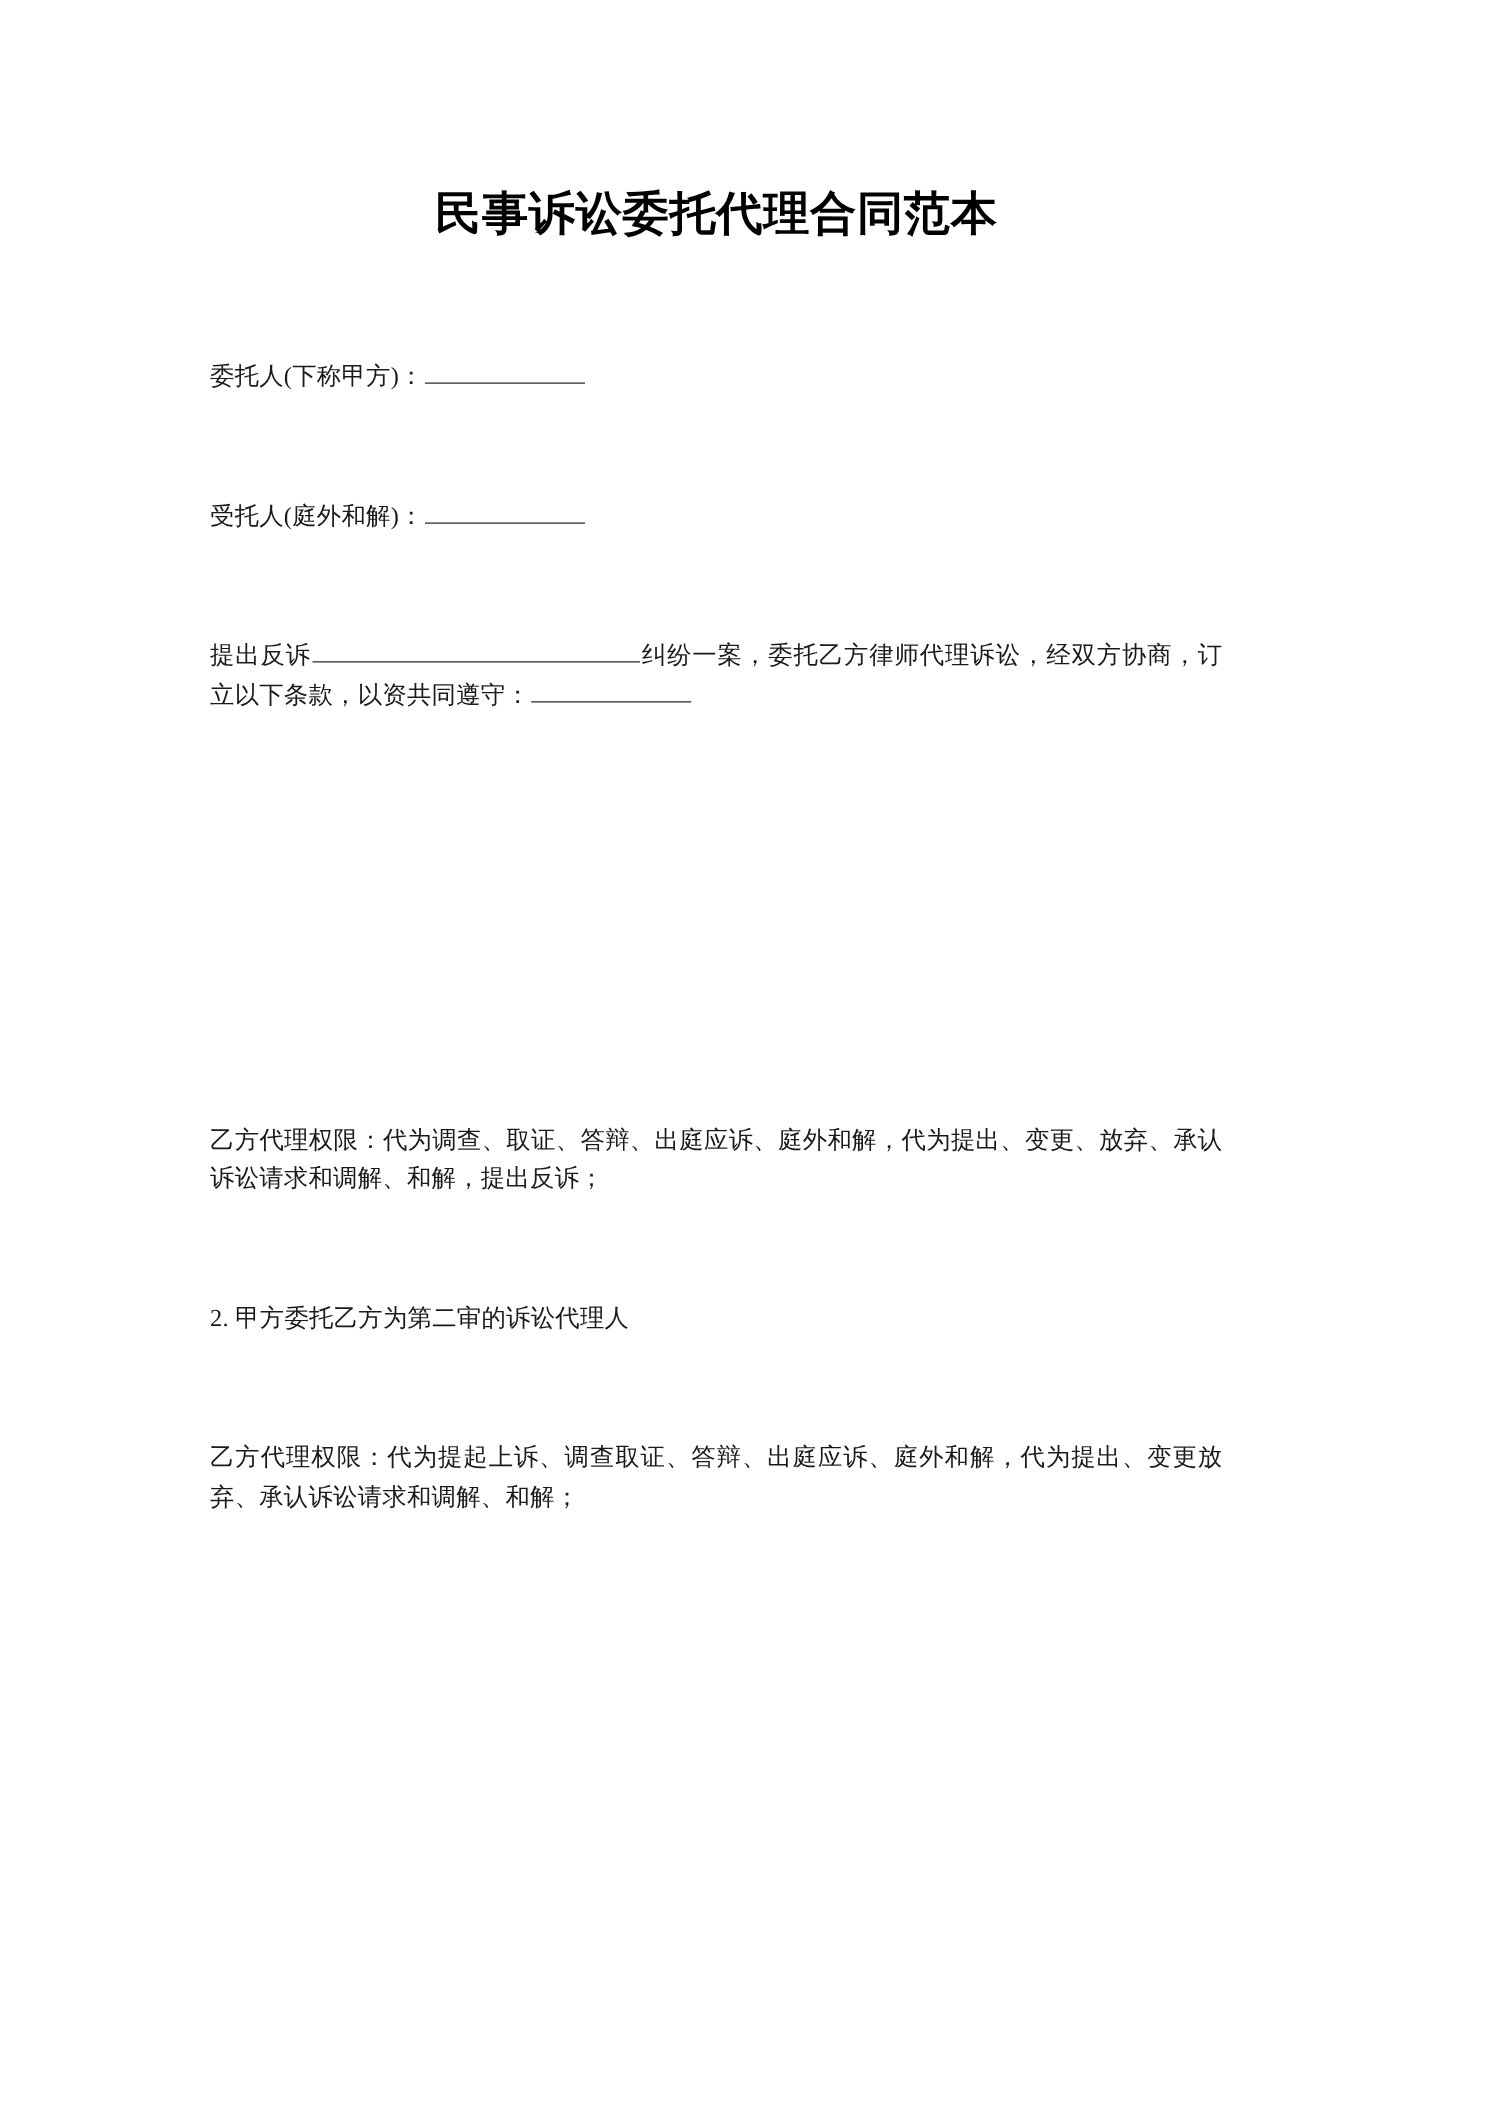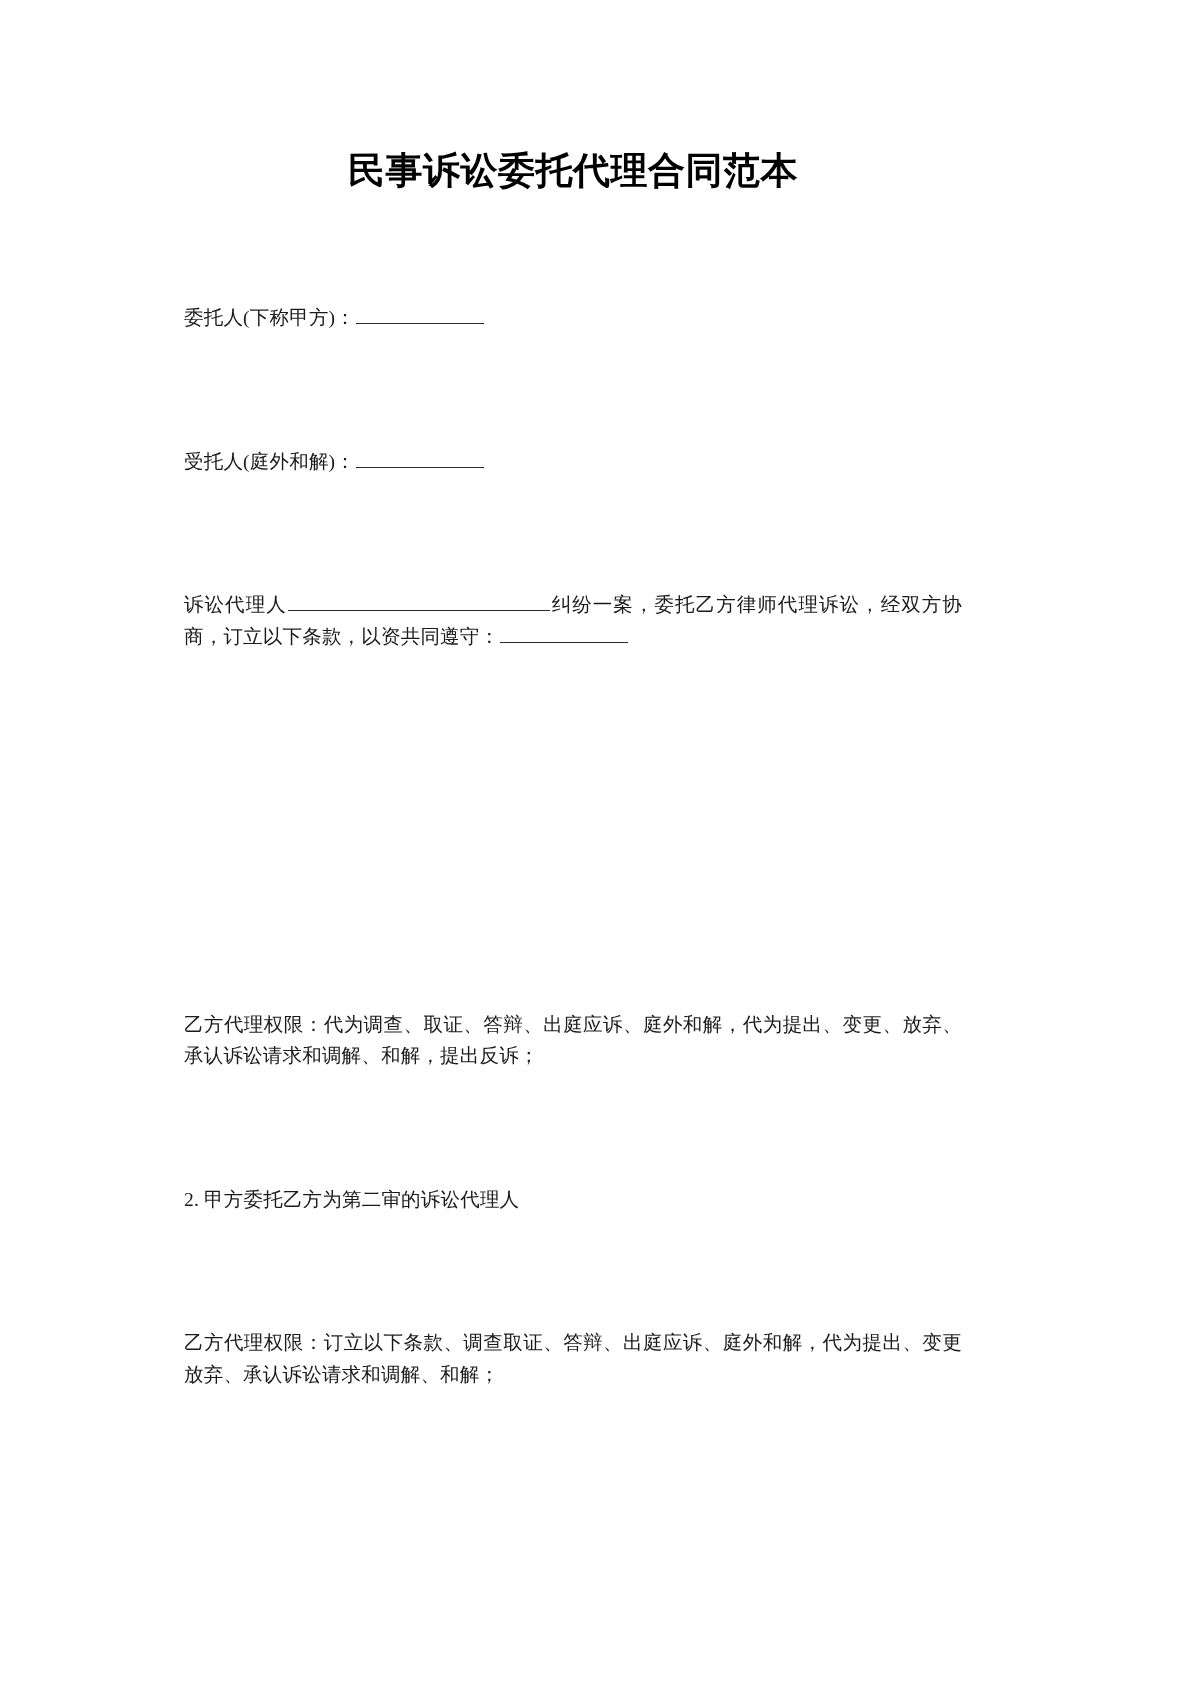--- a/index.html
+++ b/index.html
@@ -37,21 +37,21 @@
     margin: 0;
     padding-top: 148px;
     padding-bottom: 0;
   }
 
   .para {
     font-size: 19.5px;
     line-height: 1.62;
     text-align: justify;
     color: #1a1a1a;
-    margin: 16px;
+    margin: 0;
     letter-spacing: 0.2px;
   }
 
   
   .gap-xl { height: 92px; }
   .gap-lg { height: 80px; }
   .gap-md { height: 72px; }
 
   .blank {
     display: inline-block;
@@ -77,37 +77,37 @@
     <div class="gap-xl"></div>
 
     <p class="para"><span>委托人(下称甲方)：</span><span class="blank blank-md"></span></p>
 
     <div class="gap-lg"></div>
 
     <p class="para"><span>受托人(庭外和解)：</span><span class="blank blank-md"></span></p>
 
     <div class="gap-lg"></div>
 
-    <p class="para"><span>诉讼代理人</span><span class="blank blank-xl"></span><span>纠纷一案，委托乙方律师代理诉讼，经双方协商，</span><span>订立以下条款，以资共同遵守：</span><span class="blank blank-md"></span></p>
+    <p class="para"><span>提出反诉</span><span class="blank blank-xl"></span><span>纠纷一案，委托乙方律师代理诉讼，经双方协商，</span><span>订立以下条款，以资共同遵守：</span><span class="blank blank-md"></span></p>
 
     <div class="gap-xl"></div>
 
 
     <div class="gap-md"></div>
 
 
     <div class="gap-lg"></div>
 
 
     <div class="gap-lg"></div>
 
     <p class="para">乙方代理权限：代为调查、取证、答辩、出庭应诉、庭外和解，代为提出、变更、放弃、承认诉讼请求和调解、和解，提出反诉；</p>
 
     <div class="gap-lg"></div>
 
     <p class="para"><span>2.</span> <span>甲方委托乙方为第二审的诉讼代理人</span></p>
 
     <div class="gap-lg"></div>
 
-    <p class="para">乙方代理权限：订立以下条款、调查取证、答辩、出庭应诉、庭外和解，代为提出、变更放弃、承认诉讼请求和调解、和解；</p>
+    <p class="para">乙方代理权限：代为提起上诉、调查取证、答辩、出庭应诉、庭外和解，代为提出、变更放弃、承认诉讼请求和调解、和解；</p>
 
   </div>
 </div>
 
 </body></html>

